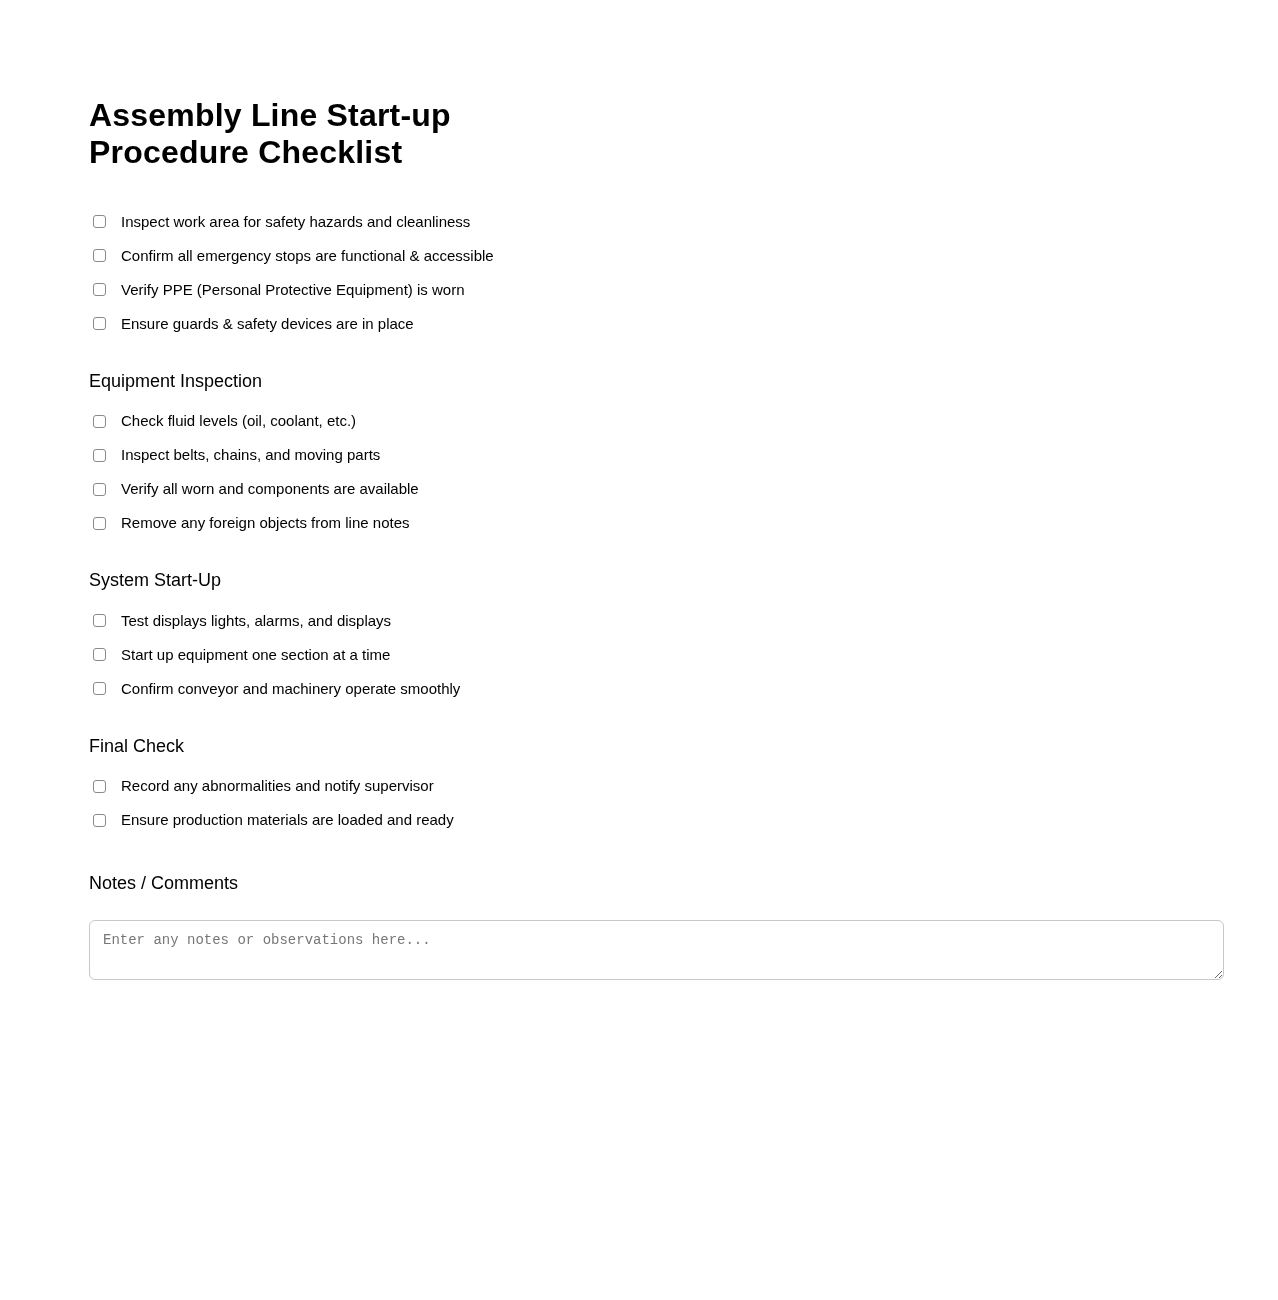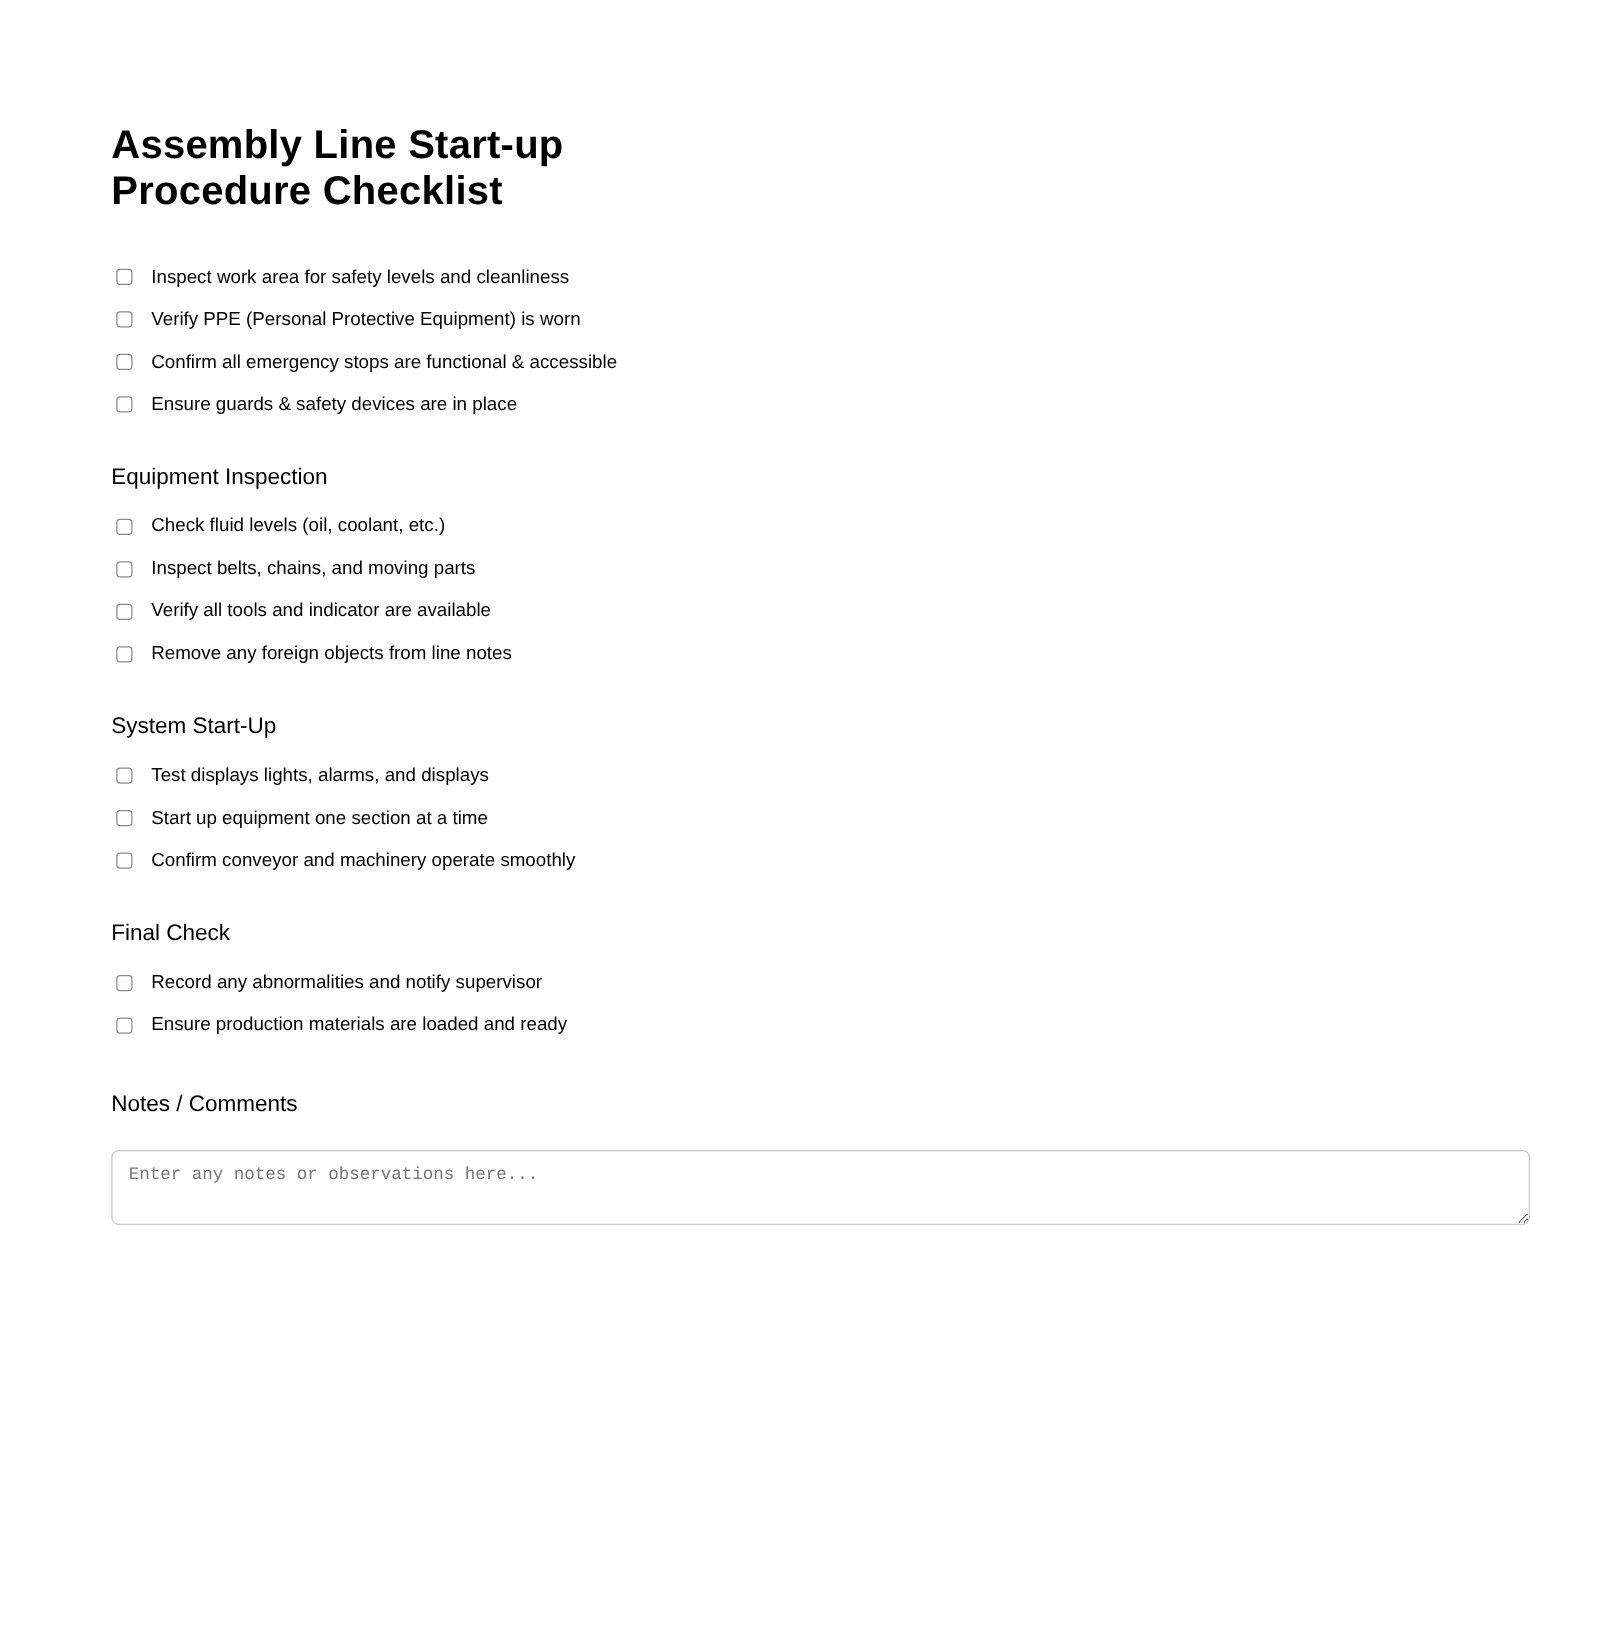--- a/index.html
+++ b/index.html
@@ -83,49 +83,49 @@
 </head>
 <body>
 
 <div class="page">
 
   <h1 class="page-title">Assembly Line Start-up Procedure Checklist</h1>
 
   <section>
     <label class="check-row">
       <input type="checkbox" style="">
-      <span class="check-label">Inspect work area for safety levels and cleanliness</span>
+      <span class="check-label">Inspect work area for safety hazards and cleanliness</span>
+    </label>
+    <label class="check-row">
+      <input type="checkbox" style="">
+      <span class="check-label">Confirm all emergency stops are functional &amp; accessible</span>
     </label>
     <label class="check-row">
       <input type="checkbox" style="">
       <span class="check-label">Verify PPE (Personal Protective Equipment) is worn</span>
-    </label>
-    <label class="check-row">
-      <input type="checkbox" style="">
-      <span class="check-label">Confirm all emergency stops are functional &amp; accessible</span>
     </label>
     <label class="check-row">
       <input type="checkbox" style="">
       <span class="check-label">Ensure guards &amp; safety devices are in place</span>
     </label>
   </section>
 
   <section>
     <h2 class="section-heading">Equipment Inspection</h2>
     <label class="check-row">
       <input type="checkbox" style="">
       <span class="check-label">Check fluid levels (oil, coolant, etc.)</span>
     </label>
     <label class="check-row">
       <input type="checkbox" style="">
       <span class="check-label">Inspect belts, chains, and moving parts</span>
     </label>
     <label class="check-row">
       <input type="checkbox" style="">
-      <span class="check-label">Verify all tools and indicator are available</span>
+      <span class="check-label">Verify all worn and components are available</span>
     </label>
     <label class="check-row">
       <input type="checkbox" style="">
       <span class="check-label">Remove any foreign objects from line notes</span>
     </label>
   </section>
 
   <section>
     <h2 class="section-heading">System Start-Up</h2>
     <label class="check-row">

